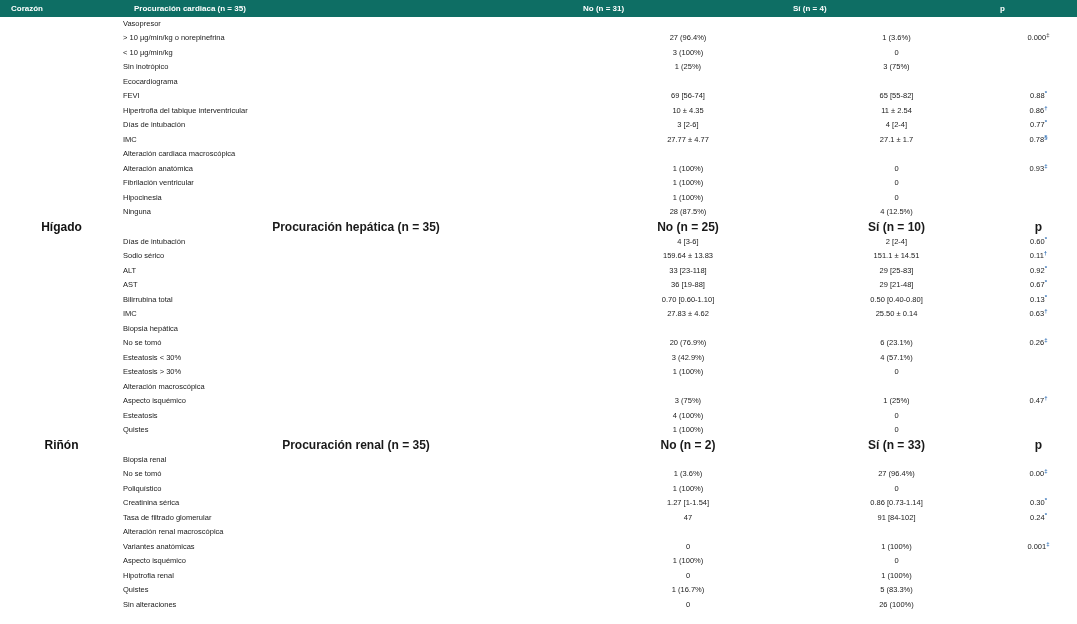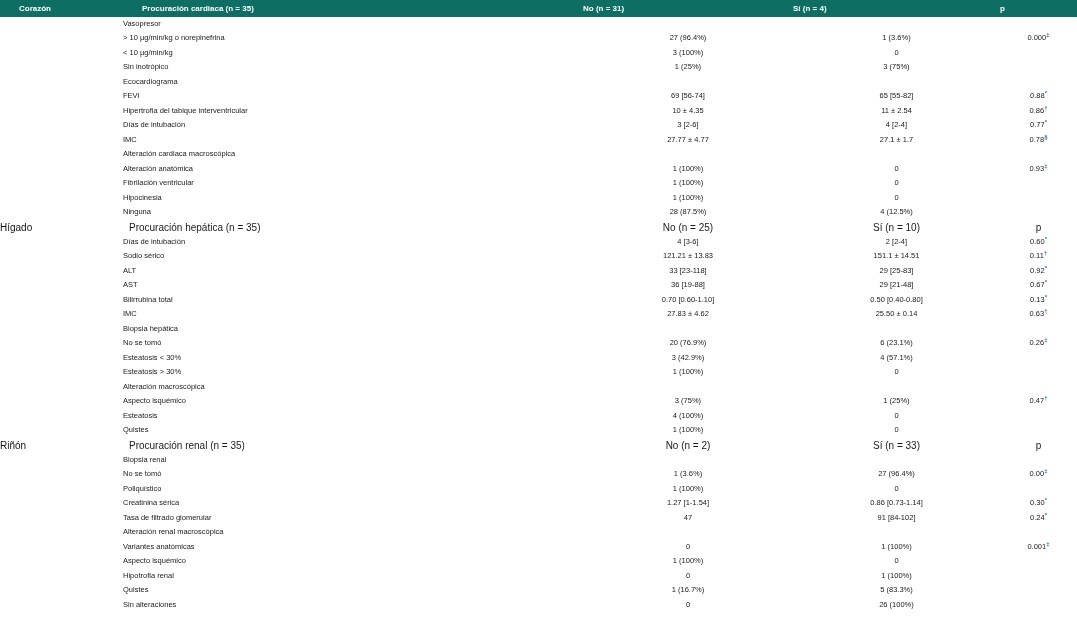--- a/index.html
+++ b/index.html
@@ -27,21 +27,21 @@
   col.c3{width:207px;}
   col.c4{width:77px;}
 
   tr.hdr td{
     background:#0e6e64;
     color:#ffffff;
     font-weight:bold;
     font-size:8px;
     height:17px;
   }
-  tr.hdr td.l{padding-left:19px;text-align:left;}
+  tr.hdr td.l{padding-left:11px;text-align:left;}
   tr.hdr td.c{text-align:left;}
 
   td.organ{
     padding-left:5px;
     font-weight:bold;
     font-size:8px;
     color:#111;
   }
   td.lbl{
     text-align:left;
@@ -65,23 +65,24 @@
   .ind2{padding-left:24px;margin-top:32px;}
 
   .bold{font-weight:bold;}
 
   sup{font-size:6px;vertical-align:super;line-height:0;}
   .sup-blue{color:#2f6fb5;font-weight:bold;}
   .sup-dark{color:#1a1a1a;}
 
   
   tr.subhdr td{
-    font-weight:normal;
-    font-size:10px;
+    font-weight:bold;
+    font-size:12px;
     height:15px;
+    text-align:center;
   }
   tr.subhdr td.lbl{padding-left:6px;}
 </style>
 </head>
 <body>
 
 <table class="tbl">
   <colgroup>
     <col class="c0">
       <col class="c1">
@@ -205,21 +206,21 @@
       <tr class="row">
         <td></td>
         <td class="lbl ind1">Días de intubación</td>
         <td class="num">4 [3-6]</td>
         <td class="num">2 [2-4]</td>
         <td class="pv">0.60<sup class="sup-blue">*</sup></td>
       </tr>
       <tr class="row">
         <td></td>
         <td class="lbl ind1">Sodio sérico</td>
-        <td class="num">121.21 ± 13.83</td>
+        <td class="num">159.64 ± 13.83</td>
         <td class="num">151.1 ± 14.51</td>
         <td class="pv">0.11<sup class="sup-blue">†</sup></td>
       </tr>
       <tr class="row">
         <td></td>
         <td class="lbl ind1">ALT</td>
         <td class="num">33 [23-118]</td>
         <td class="num">29 [25-83]</td>
         <td class="pv">0.92<sup class="sup-blue">*</sup></td>
       </tr>

